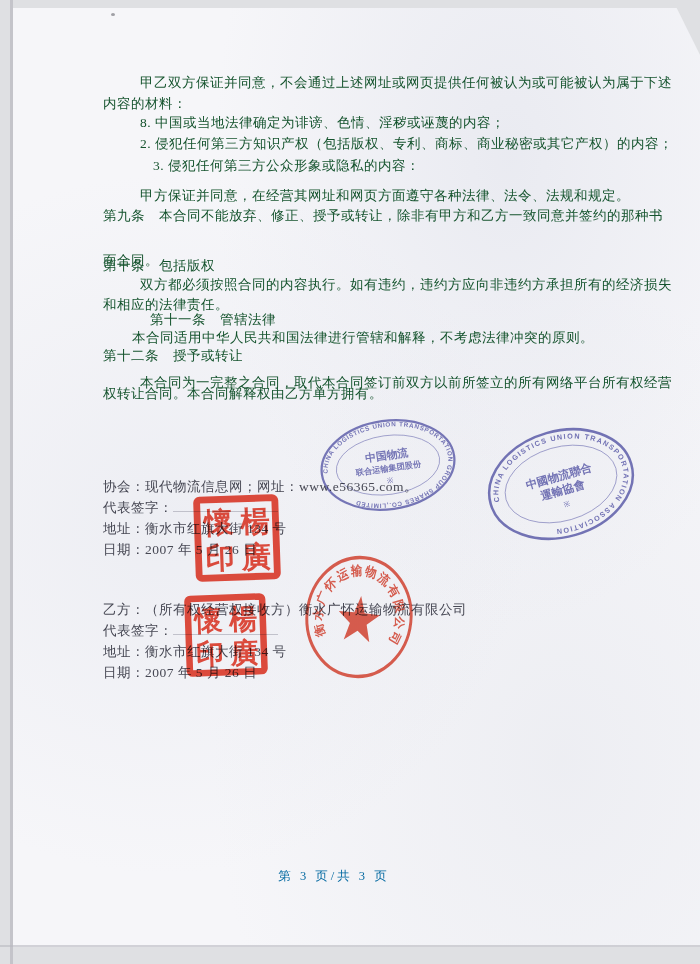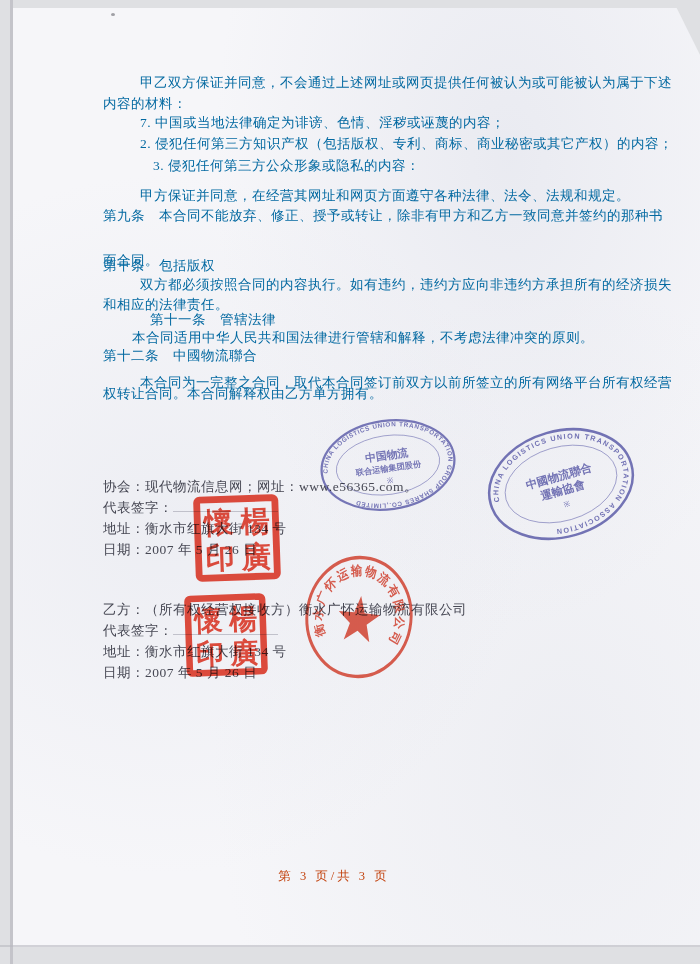--- a/index.html
+++ b/index.html
@@ -16,30 +16,30 @@
   .paper{
     position:absolute;left:13px;top:8px;width:687px;height:939px;
     background:
       radial-gradient(ellipse at 72% 16%, rgba(213,216,228,.38), transparent 42%),
       radial-gradient(ellipse at 22% 55%, rgba(216,219,230,.30), transparent 48%),
       radial-gradient(ellipse at 80% 80%, rgba(214,217,226,.28), transparent 45%),
       #f6f6f9;
     clip-path:polygon(0 0, 96.6% 0, 100% 5%, 100% 100%, 0 100%);
   }
 
-  .txt{position:absolute;color:#0369a1;font-size:13.5px;letter-spacing:.5px;line-height:21px;white-space:nowrap;}
+  .txt{position:absolute;color:#14532d;font-size:13.5px;letter-spacing:.5px;line-height:21px;white-space:nowrap;}
   .indent{padding-left:37px;}
 
   .block{position:absolute;left:90px;color:#474854;font-size:13.5px;letter-spacing:.5px;white-space:nowrap;}
   .block > div{line-height:21px;}
 
   .sig-line{display:inline-block;width:105px;border-bottom:1px solid #9b9ba8;height:12px;opacity:.55;}
 
   .footer{position:absolute;left:0;top:868px;width:668px;text-align:center;
-          color:#c2410c;font-size:12.5px;letter-spacing:3px;}
+          color:#0369a1;font-size:12.5px;letter-spacing:3px;}
 
   .stamp{position:absolute;mix-blend-mode:multiply;}
   .oval-stamp text{fill:#6b6bb5;}
   .oval-stamp .arc{font-size:7.3px;letter-spacing:.8px;font-family:"Liberation Sans","DejaVu Sans",sans-serif;font-weight:bold;}
   .oval-stamp .arc-b{font-size:8.6px;letter-spacing:1.6px;}
   .oval-stamp .cn-big{font-size:12.5px;font-weight:bold;}
   .oval-stamp .cn-small{font-size:9.5px;font-weight:bold;}
   .oval-stamp .cn-b1{font-size:13.5px;font-weight:bold;}
   .oval-stamp .mark{font-size:9px;}
 
@@ -50,37 +50,37 @@
 <body>
 
 <div class="paper"></div>
 <div class="edge-line-left"></div>
 <div class="edge-line-bottom"></div>
 <div class="speck"></div>
 
 <div class="txt indent" style="left:103px;top:72px;">甲乙双方保证并同意，不会通过上述网址或网页提供任何被认为或可能被认为属于下述</div>
 <div class="txt" style="left:103px;top:93px;">内容的材料：</div>
 
-<div class="txt" style="left:140px;top:112px;">7. 中国或当地法律确定为诽谤、色情、淫秽或诬蔑的内容；</div>
+<div class="txt" style="left:140px;top:112px;">8. 中国或当地法律确定为诽谤、色情、淫秽或诬蔑的内容；</div>
 <div class="txt" style="left:140px;top:133px;text-align:right;">2. 侵犯任何第三方知识产权（包括版权、专利、商标、商业秘密或其它产权）的内容；</div>
 <div class="txt" style="left:140px;top:155px;margin-left:13px;">3. 侵犯任何第三方公众形象或隐私的内容：</div>
 
 <div class="txt" style="left:140px;top:185px;font-family:Liberation Serif, serif;">甲方保证并同意，在经营其网址和网页方面遵守各种法律、法令、法规和规定。</div>
 
 <div class="txt" style="left:103px;top:205px;">第九条　本合同不能放弃、修正、授予或转让，除非有甲方和乙方一致同意并签约的那种书</div>
 <div class="txt" style="left:103px;top:226px;margin-top:24px;">面合同。</div>
 
 <div class="txt" style="left:103px;top:255px;">第十条　包括版权</div>
 <div class="txt" style="left:140px;top:274px;">双方都必须按照合同的内容执行。如有违约，违约方应向非违约方承担所有的经济损失</div>
 <div class="txt" style="left:103px;top:294px;">和相应的法律责任。</div>
 
 <div class="txt" style="left:103px;top:309px;margin-left:47px;">第十一条　管辖法律</div>
 <div class="txt" style="left:132px;top:327px;">本合同适用中华人民共和国法律进行管辖和解释，不考虑法律冲突的原则。</div>
 
-<div class="txt" style="left:103px;top:345px;">第十二条　中國物流聯合</div>
+<div class="txt" style="left:103px;top:345px;">第十二条　授予或转让</div>
 <div class="txt" style="left:140px;top:372px;">本合同为一完整之合同，取代本合同签订前双方以前所签立的所有网络平台所有权经营</div>
 <div class="txt" style="left:103px;top:383px;">权转让合同。本合同解释权由乙方单方拥有。</div>
 
 <div class="block" style="left:103px;top:476px;">
   <div>协会：现代物流信息网；网址：www.e56365.com。</div>
   <div><span>代表签字：</span><span class="sig-line"></span></div>
   <div>地址：衡水市红旗大街 134 号</div>
   <div>日期：2007 年 5 月 26 日</div>
 </div>
 

